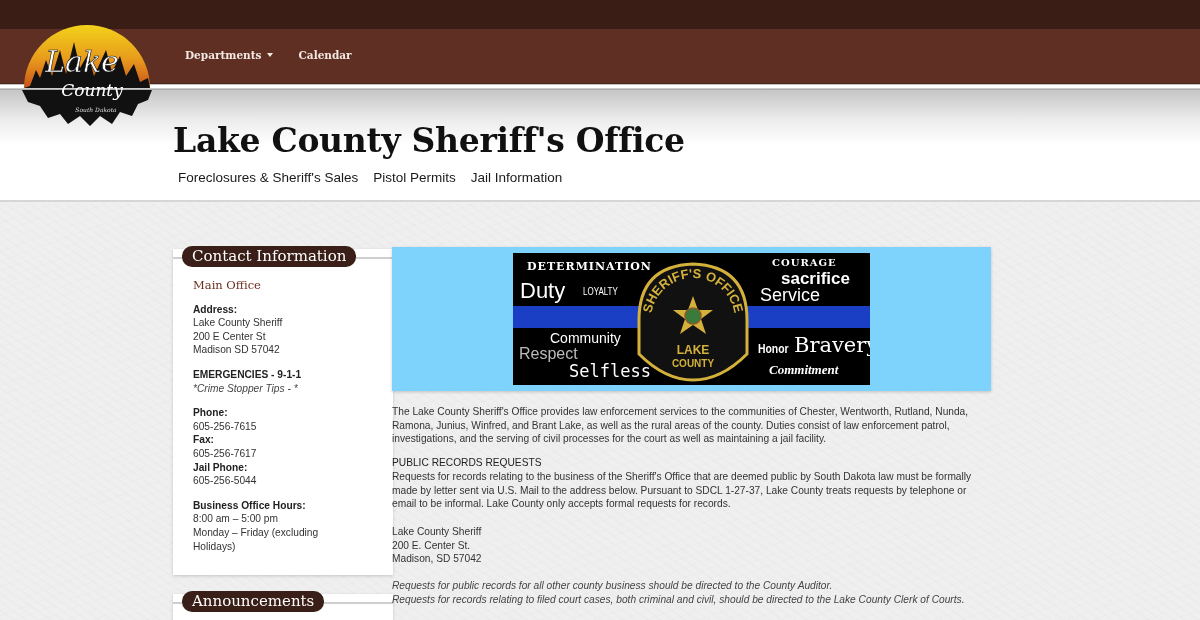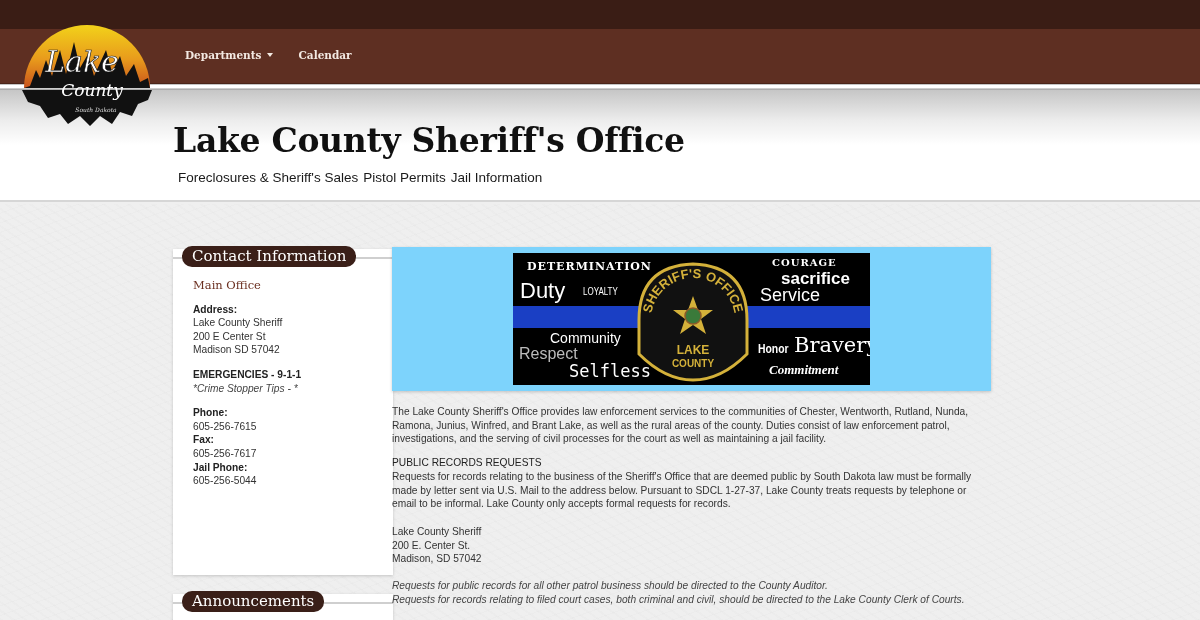--- a/index.html
+++ b/index.html
@@ -42,21 +42,21 @@
       background: linear-gradient(#c6c6c6 0px, #ececec 30px, #ffffff 55px, #ffffff 112px);
       border-bottom: 2px solid #d6d6d6;
     }
     .page-title {
       position: absolute; left: 173px; top: 121px;
       font-family: "DejaVu Serif", serif; font-weight: bold;
       font-size: 33px; color: #111; letter-spacing: -0.3px;
     }
     .sub-nav {
       position: absolute; left: 178px; top: 170px;
-      display: flex; gap: 5px;
+      display: flex; gap: 15px;
       font-family: "Liberation Sans", sans-serif; font-size: 13.5px; color: #1a1a1a;
     }
     .sub-nav span { cursor: pointer; }
 
     
     .logo {
       position: absolute; left: 20px; top: 20px; width: 134px; height: 108px;
     }
 
     
@@ -184,20 +184,25 @@
       <div class="lbl">EMERGENCIES - 9-1-1</div>
       <div class="italic">*Crime Stopper Tips - *</div>
     </div>
     <div class="block">
       <div class="lbl">Phone:</div>
       <div>605-256-7615</div>
       <div class="lbl">Fax:</div>
       <div>605-256-7617</div>
       <div class="lbl">Jail Phone:</div>
       <div>605-256-5044</div>
+    </div>
+    <div class="block">
+      <div class="lbl">Business Office Hours:</div>
+      <div>8:00 am – 5:00 pm</div>
+      <div>Monday – Friday (excluding Holidays)</div>
     </div>
   </div>
 </div>
 
 <div class="widget announce">
   <div class="widget-rule"></div>
   <div class="widget-title">Announcements</div>
 </div>
 
 <div class="banner-card">
@@ -233,15 +238,15 @@
   <p>The Lake County Sheriff's Office provides law enforcement services to the communities of Chester, Wentworth, Rutland, Nunda, Ramona, Junius, Winfred, and Brant Lake, as well as the rural areas of the county. Duties consist of law enforcement patrol, investigations, and the serving of civil processes for the court as well as maintaining a jail facility.</p>
   <div>
     <div class="head">PUBLIC RECORDS REQUESTS</div>
     <p style="margin-bottom:14px;">Requests for records relating to the business of the Sheriff's Office that are deemed public by South Dakota law must be formally made by letter sent via U.S. Mail to the address below. Pursuant to SDCL 1-27-37, Lake County treats requests by telephone or email to be informal. Lake County only accepts formal requests for records.</p>
   </div>
   <div style="margin-bottom:13px;">
     <div>Lake County Sheriff</div>
     <div>200 E. Center St.</div>
     <div>Madison, SD 57042</div>
   </div>
-  <div class="it">Requests for public records for all other patrol business should be directed to the County Auditor.</div>
+  <div class="it">Requests for public records for all other county business should be directed to the County Auditor.</div>
   <div class="it">Requests for records relating to filed court cases, both criminal and civil, should be directed to the Lake County Clerk of Courts.</div>
 </div>
 
 </body></html>

